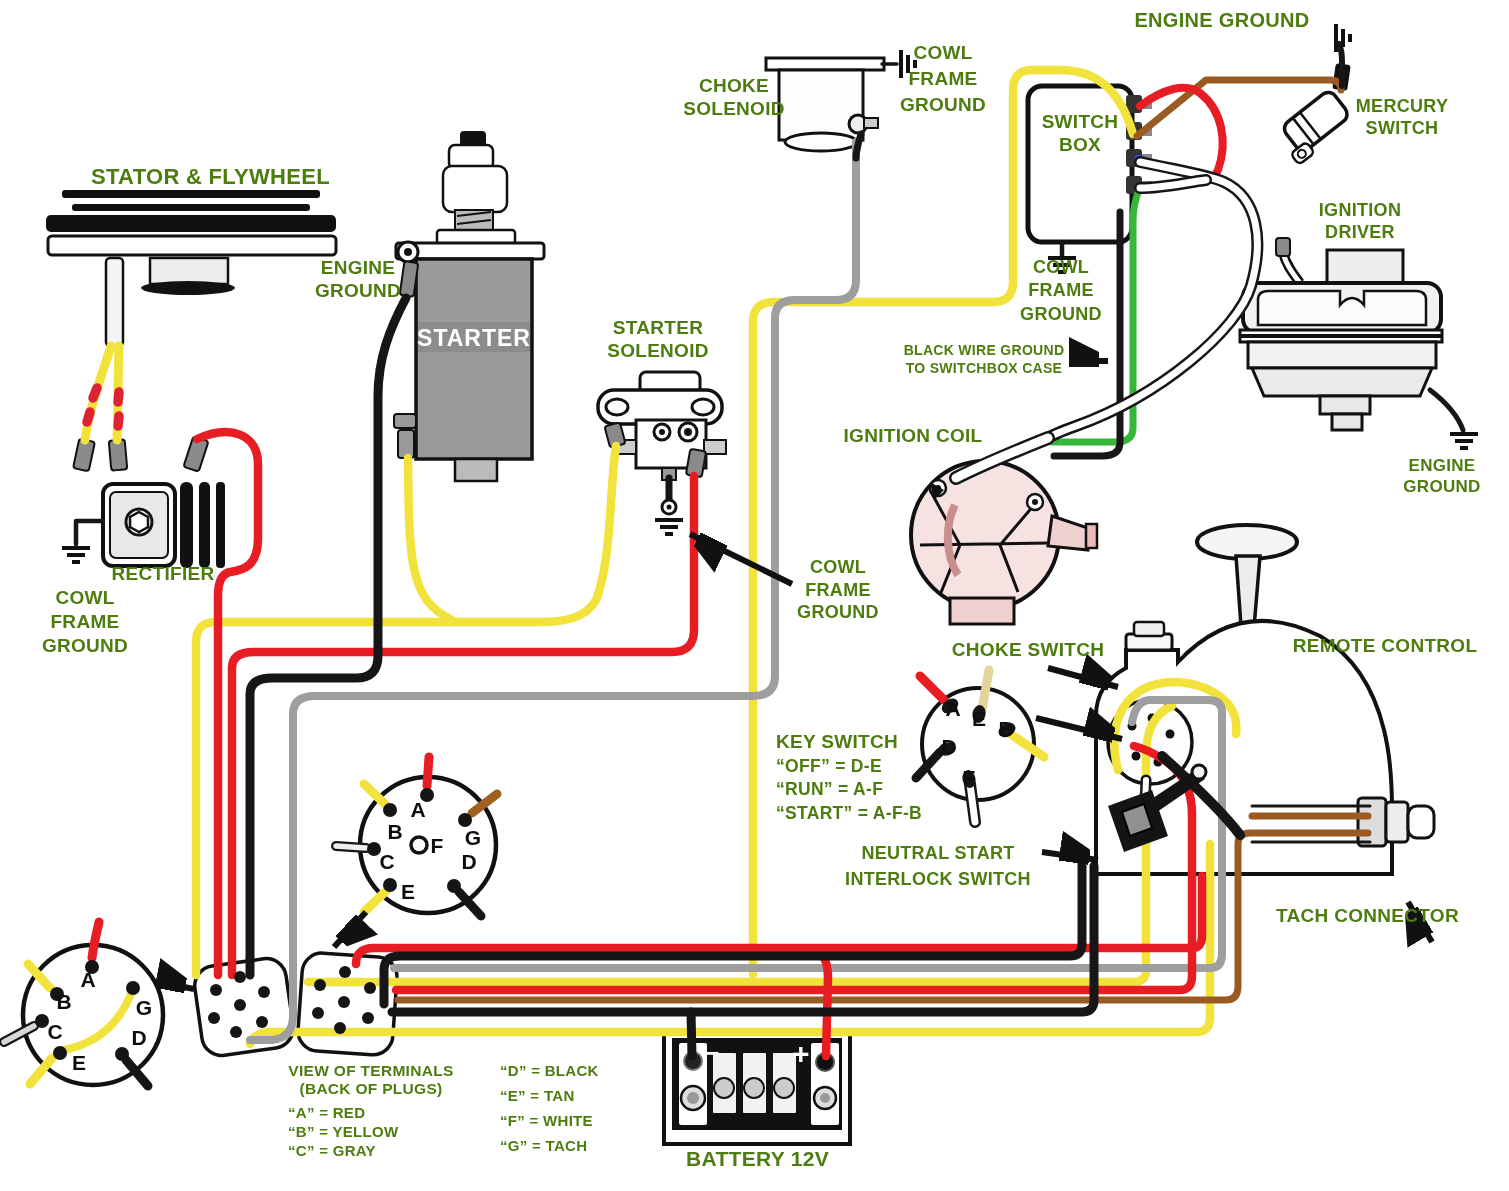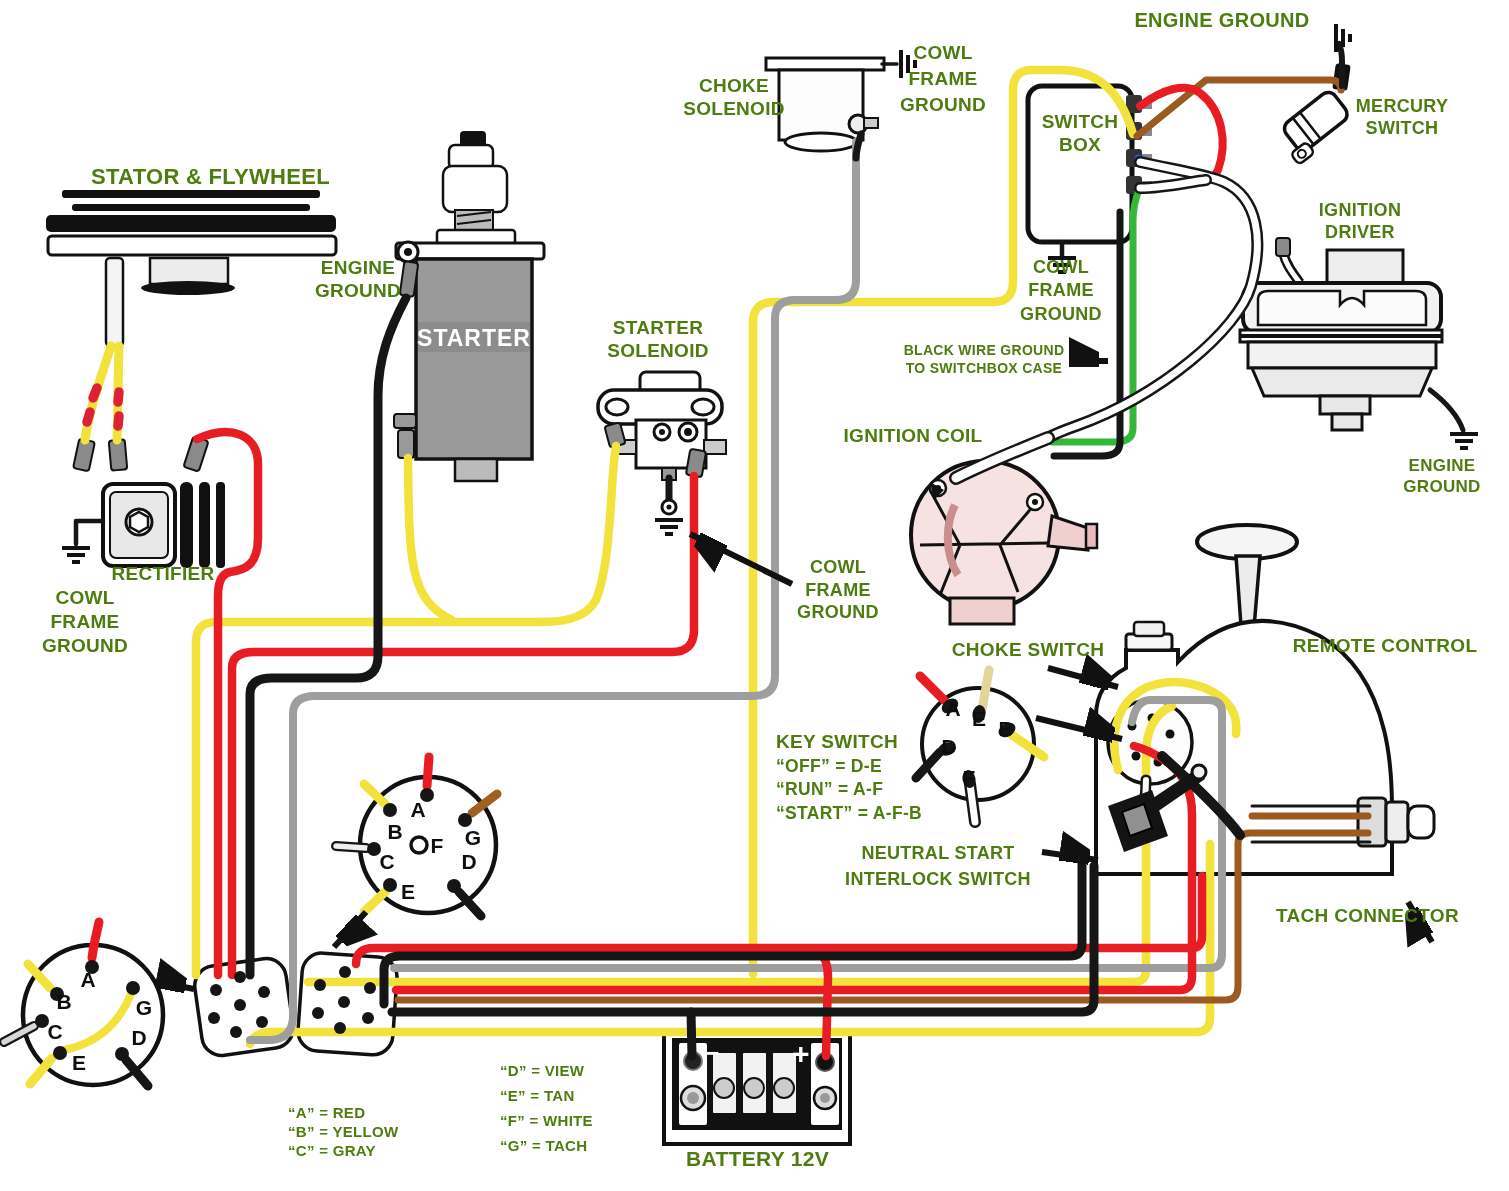--- a/index.html
+++ b/index.html
@@ -405,24 +405,25 @@
   <div class="lbl left" style="left:776px;top:730px;width:200px;font-size:19px;">KEY SWITCH</div>
   <div class="lbl left" style="left:776px;top:756px;width:200px;font-size:17.5px;">“OFF” = D-E</div>
   <div class="lbl left" style="left:776px;top:779px;width:200px;font-size:17.5px;">“RUN” = A-F</div>
   <div class="lbl left" style="left:776px;top:803px;width:220px;font-size:17.5px;">“START” = A-F-B</div>
 
   <div class="lbl" style="left:818px;top:840px;width:240px;font-size:18px;line-height:1.45;">NEUTRAL START
 INTERLOCK SWITCH</div>
   <div class="lbl" style="left:1280px;top:634px;width:210px;font-size:19px;">REMOTE CONTROL</div>
   <div class="lbl" style="left:1260px;top:904px;width:215px;font-size:19px;">TACH CONNECTOR</div>
 
+  <div class="lbl" style="left:266px;top:1062px;width:210px;font-size:15.5px;line-height:1.18;"><span>VIEW OF TERMINALS</span><br><span>(BACK OF PLUGS)</span></div>
   <div class="lbl left" style="left:288px;top:1104px;width:170px;font-size:15px;">“A” = RED</div>
   <div class="lbl left" style="left:288px;top:1123px;width:170px;font-size:15px;">“B” = YELLOW</div>
   <div class="lbl left" style="left:288px;top:1142px;width:170px;font-size:15px;">“C” = GRAY</div>
-  <div class="lbl left" style="left:500px;top:1062px;width:170px;font-size:15px;">“D” = VIEW</div>
+  <div class="lbl left" style="left:500px;top:1062px;width:170px;font-size:15px;">“D” = BLACK</div>
   <div class="lbl left" style="left:500px;top:1087px;width:170px;font-size:15px;">“E” = TAN</div>
   <div class="lbl left" style="left:500px;top:1112px;width:170px;font-size:15px;">“F” = WHITE</div>
   <div class="lbl left" style="left:500px;top:1137px;width:170px;font-size:15px;">“G” = TACH</div>
 
   <div class="lbl" style="left:660px;top:1146px;width:195px;font-size:21px;">BATTERY 12V</div>
   <div class="lbl wht" style="left:698px;top:1038px;width:28px;font-size:26px;">−</div>
   <div class="lbl wht" style="left:786px;top:1036px;width:30px;font-size:30px;">+</div>
 
   <div class="term" style="left:942px;top:697px;">A</div>
   <div class="term" style="left:968px;top:707px;">E</div>

